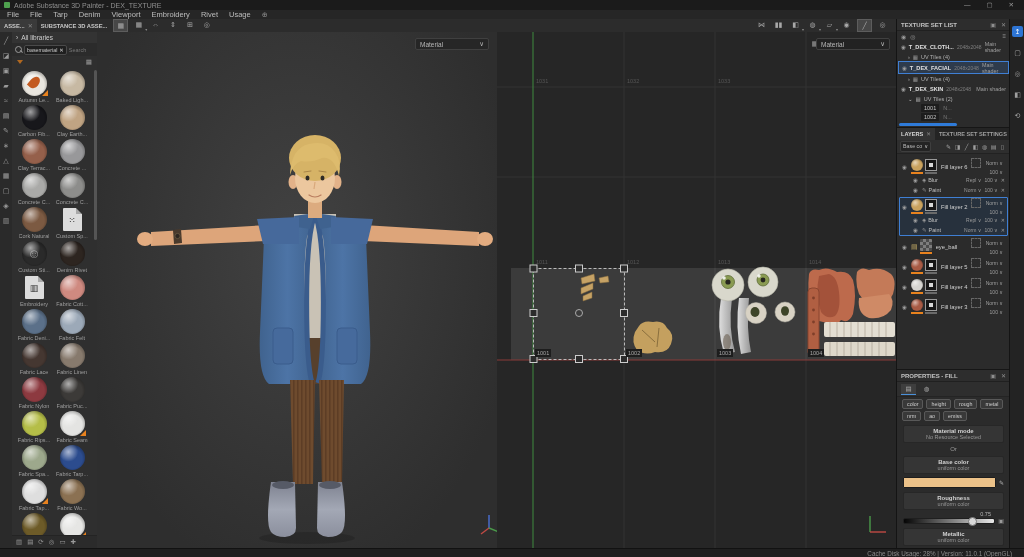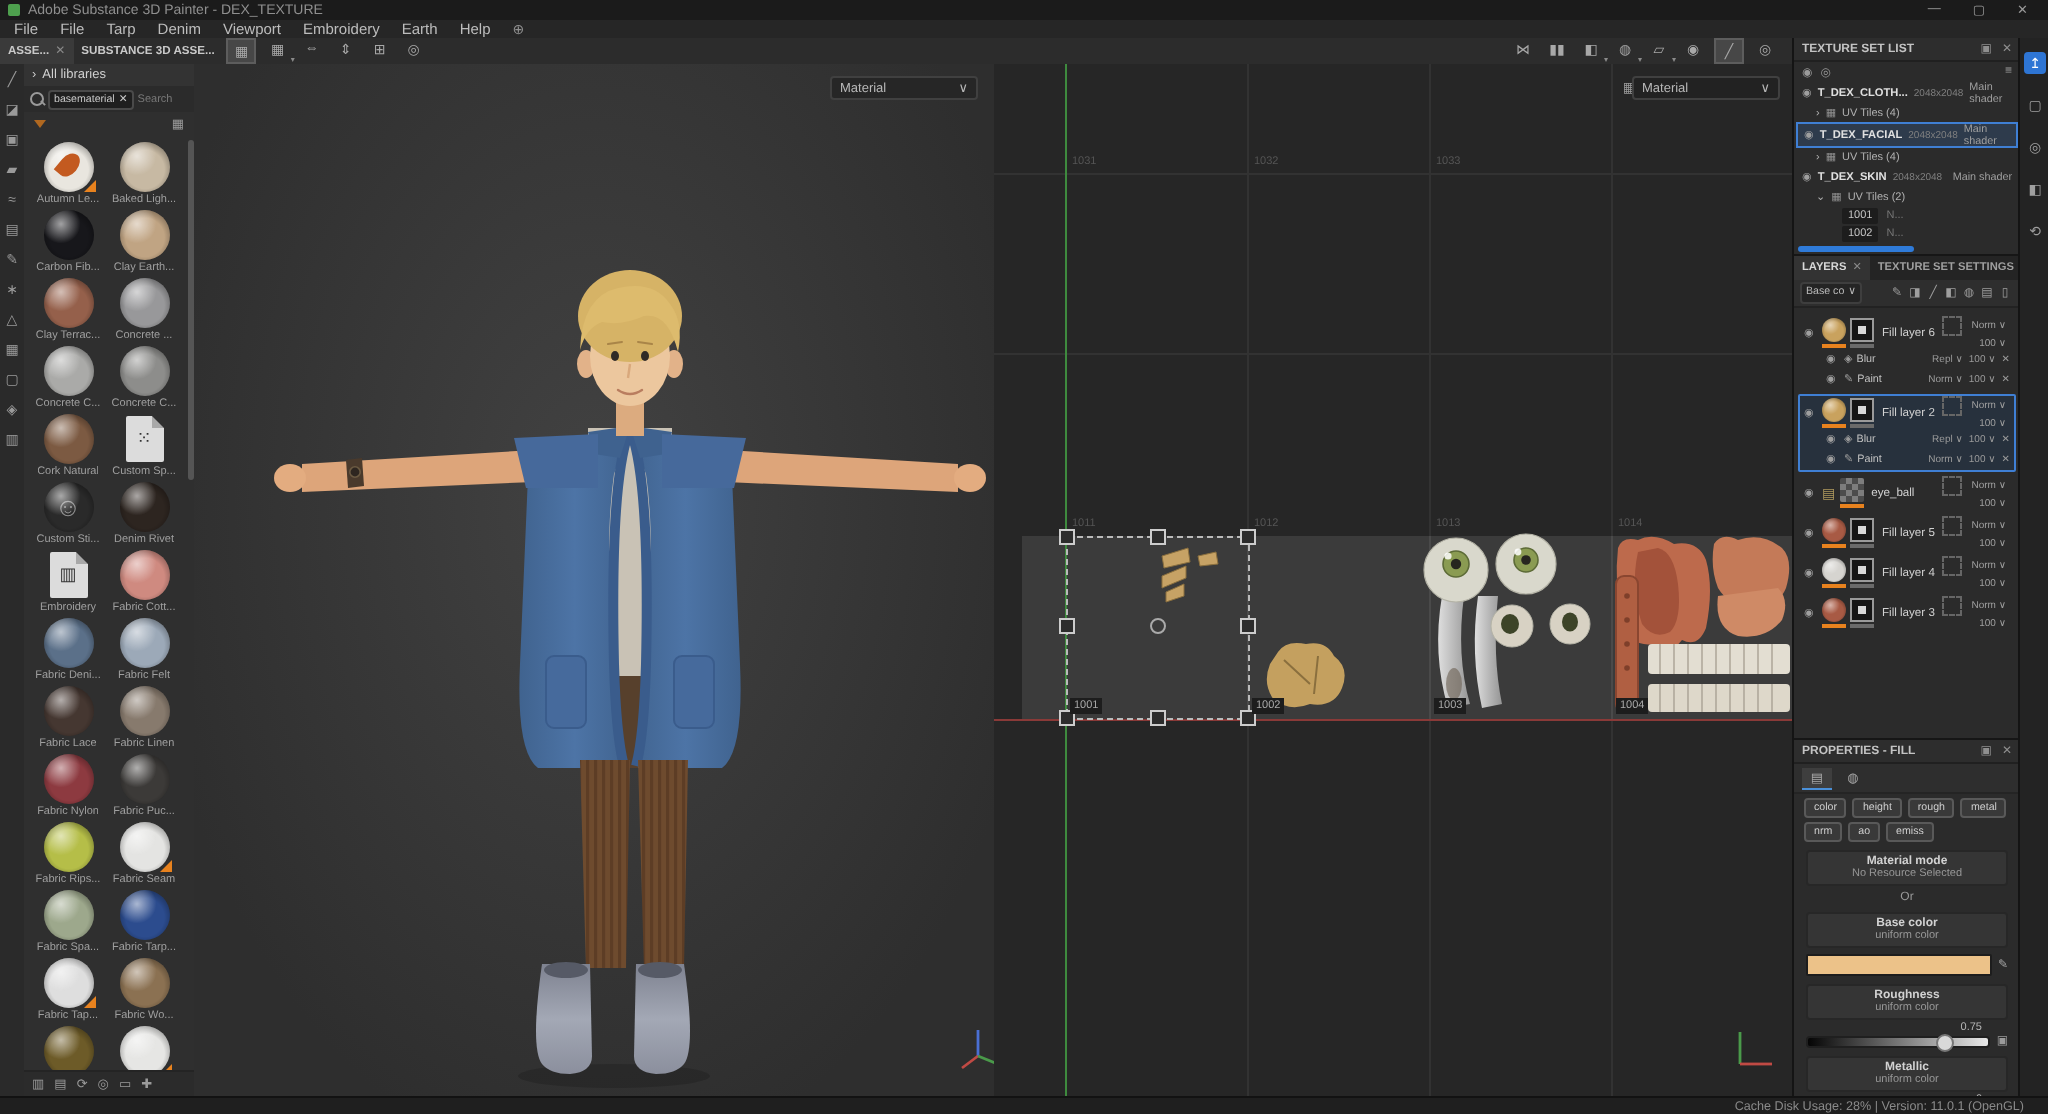--- a/index.html
+++ b/index.html
@@ -197,22 +197,22 @@
     </span>
   </div>
 
   <div class="menubar" id="menubar">
       <span class="menu-item">File</span>
       <span class="menu-item">File</span>
       <span class="menu-item">Tarp</span>
       <span class="menu-item">Denim</span>
       <span class="menu-item">Viewport</span>
       <span class="menu-item">Embroidery</span>
-      <span class="menu-item">Earth</span>
-      <span class="menu-item">Help</span>
+      <span class="menu-item">Rivet</span>
+      <span class="menu-item">Usage</span>
       <span class="menu-extra">⊕</span>
     </div>
 
   <div class="toolbar">
     <div class="tab active">
       <span>ASSE...</span>
       <span class="x">✕</span>
     </div>
     <div class="tab">
       <span>SUBSTANCE 3D ASSE...</span>

